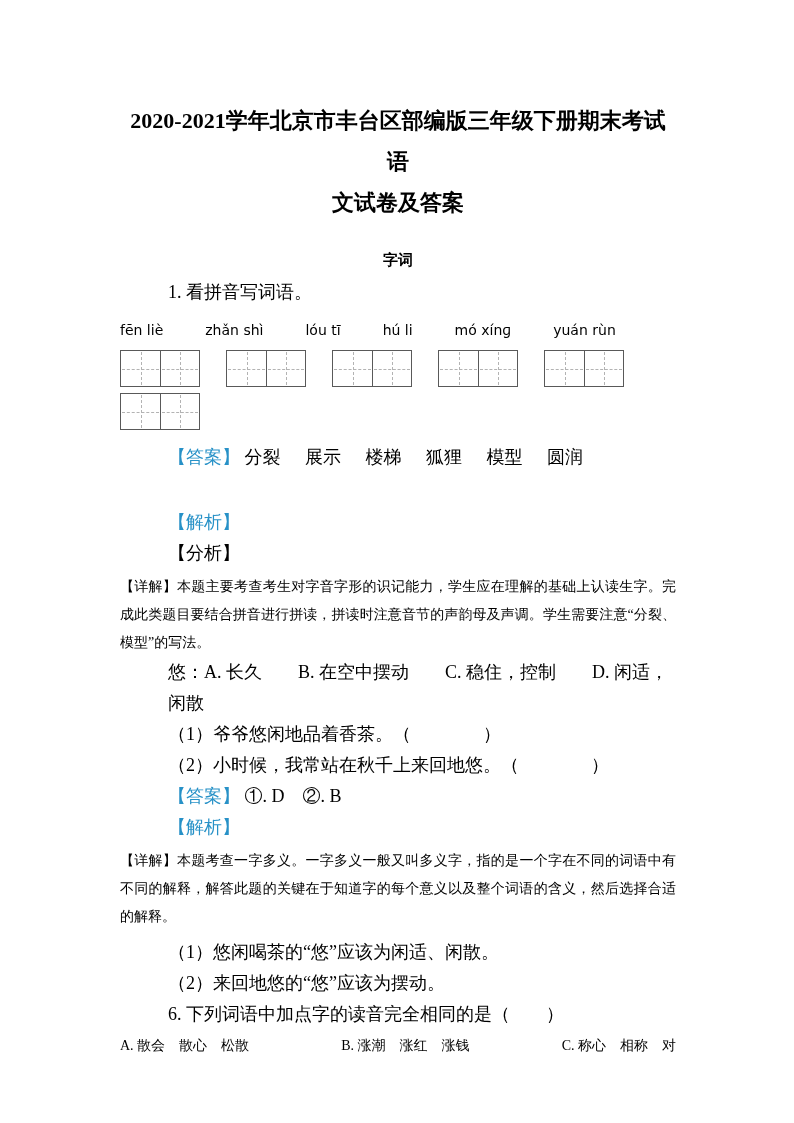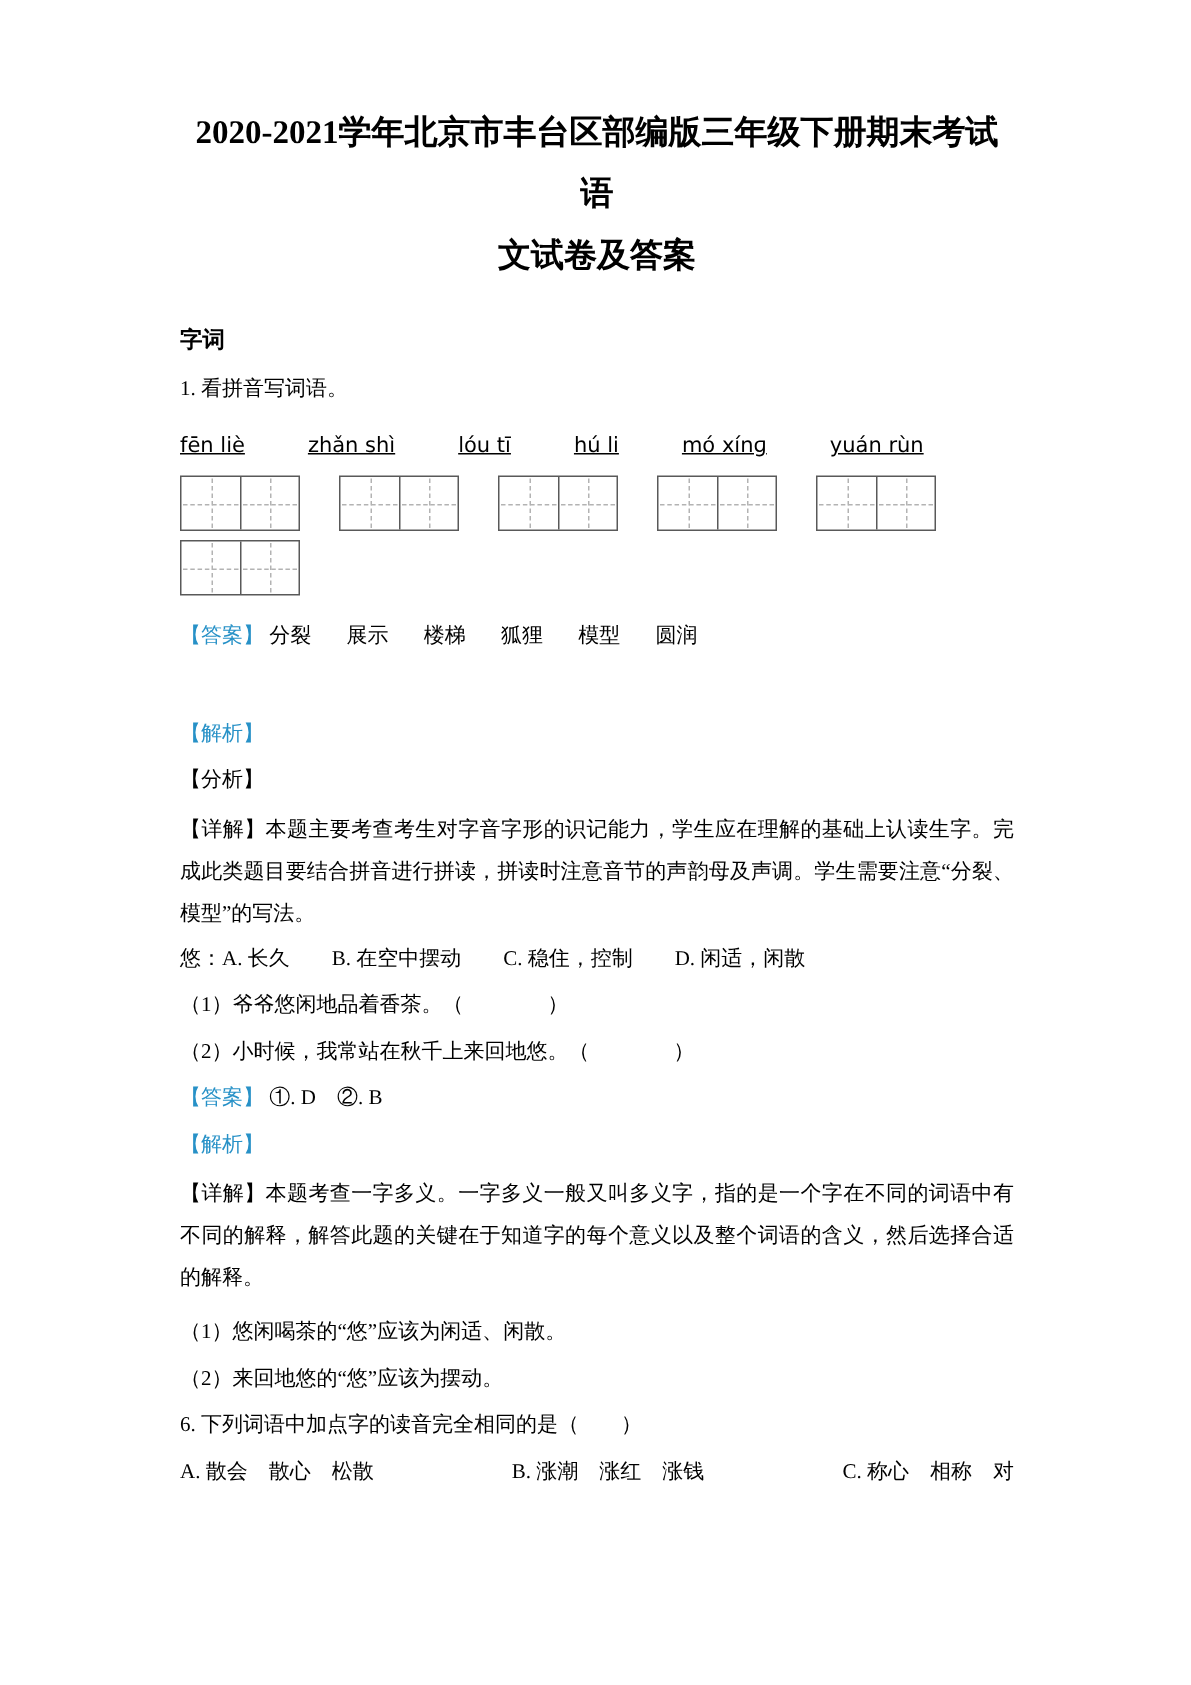--- a/index.html
+++ b/index.html
@@ -3,36 +3,36 @@
 <meta charset="utf-8">
 <style>
   * { margin: 0; padding: 0; box-sizing: border-box; }
   html, body { background: #ffffff; }
   body {
     width: 794px; height: 1123px;
     font-family: "Liberation Serif", "DejaVu Serif", serif;
     font-size: 14px; color: #000;
     overflow: hidden;
   }
-  .page { width: 794px; height: 1123px; padding: 67px 118px 40px 120px; background: #fff; }
+  .page { width: 794px; height: 1123px; padding: 100px 118px 40px 120px; background: #fff; }
 
   .title { font-size: 22px; font-weight: 700; text-align: center; line-height: 41px; margin-bottom: 0; }
   .title-line { display: block; }
 
-  .section-header { font-weight: 700; font-size: 15px; margin-top: 26px; line-height: 22px; }
+  .section-header { font-weight: 700; font-size: 15px; margin-top: 26px; line-height: 22px; text-align: center; }
 
-  .line { line-height: 31px; font-size: 14px; }
+  .line { line-height: 31px; font-size: 18px; margin-left: 48px; }
   .para { line-height: 28px; font-size: 14px; text-align: justify; margin-top: 4px; }
 
   .mt-sm { margin-top: 6px; }
   .mt-md { margin-top: 12px; }
   .mt-lg { margin-top: 18px; }
   .mt-xl { margin-top: 34px; }
 
-  .pinyin-row { display: flex; gap: 42px; margin-top: 12px; font-family: "DejaVu Sans", sans-serif; font-size: 14px; line-height: 20px; text-decoration: underline; }
+  .pinyin-row { display: flex; gap: 42px; margin-top: 12px; font-family: "DejaVu Sans", sans-serif; font-size: 14px; line-height: 20px; }
 
   .grid-row { display: flex; gap: 26px; margin-top: 10px; }
   .grid-row.second { margin-top: 6px; }
   .grid-group { display: flex; border: 1px solid #595959; background: #fff; }
   .grid-cell { width: 39px; height: 35px; position: relative; }
   .grid-cell + .grid-cell { border-left: 1px solid #595959; }
   .grid-cell::before { content: ""; position: absolute; left: 1px; right: 1px; top: 50%; border-top: 1px dashed #b3b3b3; }
   .grid-cell::after { content: ""; position: absolute; top: 1px; bottom: 1px; left: 50%; border-left: 1px dashed #b3b3b3; }
 
   .label-blue { color: var(--accent, #2791c7); }

